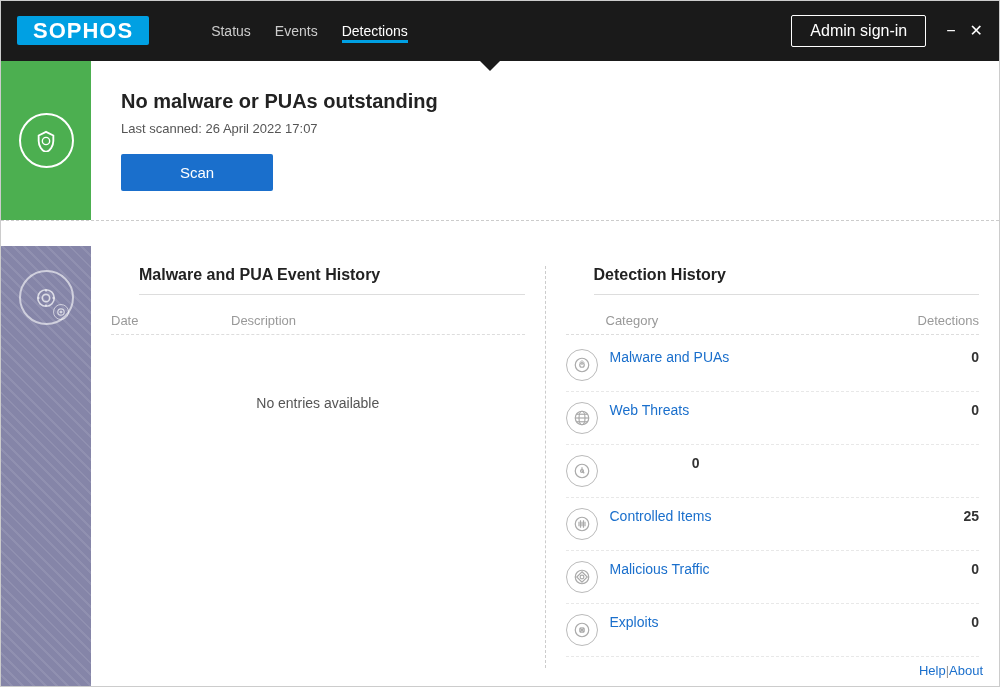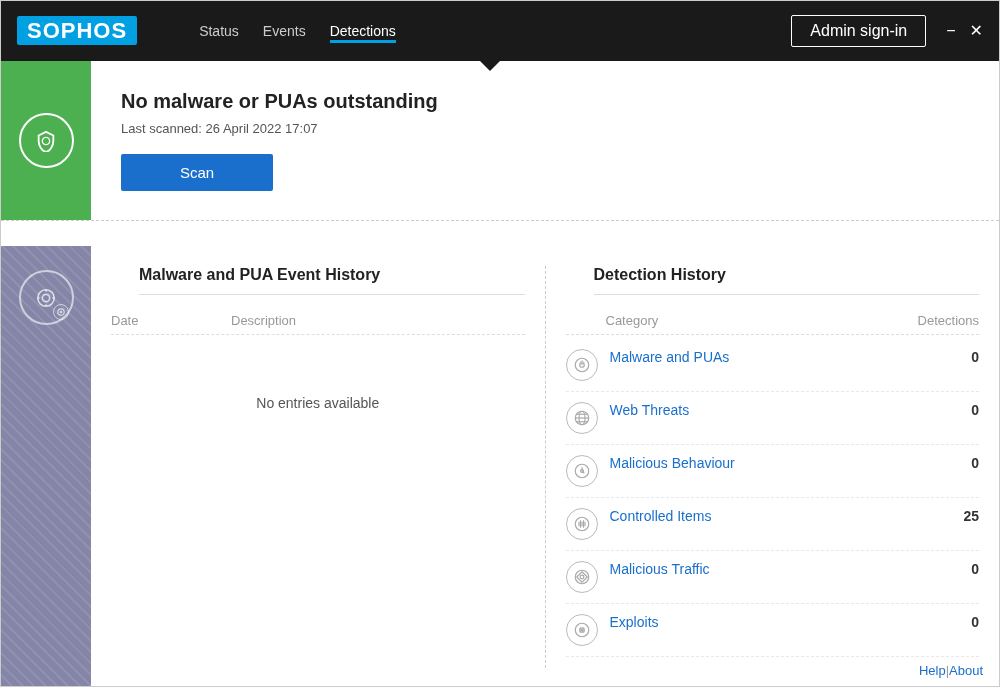--- a/index.html
+++ b/index.html
@@ -25,21 +25,21 @@
     .logo {
       color: #fff;
       font-size: 22px;
       font-weight: 900;
       letter-spacing: 1px;
       margin-right: 40px;
       font-family: Arial Black, Arial, sans-serif;
     }
     .logo span {
       background: #00a0e3;
-      padding: 2px 10px;
+      padding: 2px 16px;
       border-radius: 2px;
     }
     .nav-links {
       display: flex;
       gap: 24px;
       flex: 1;
       margin-left: 22px;
     }
     .nav-link {
       color: #ccc;
@@ -411,21 +411,20 @@
         </div>
 
         <div class="det-row">
           <div class="det-icon">
             <svg width="18" height="18" viewBox="0 0 24 24" fill="none" stroke="#aaa" stroke-width="1.6">
               <circle cx="12" cy="12" r="9"></circle>
               <path d="M12 7v5l3 3"></path>
               <circle cx="12" cy="12" r="2"></circle>
             </svg>
           </div>
-          <div class="det-label">Malicious Behaviour</div>
           <div class="det-count">0</div>
         </div>
 
         <div class="det-row">
           <div class="det-icon">
             <svg width="18" height="18" viewBox="0 0 24 24" fill="none" stroke="#aaa" stroke-width="1.6">
               <circle cx="12" cy="12" r="9"></circle>
               <line x1="8" y1="9" x2="8" y2="15"></line>
               <line x1="10" y1="7" x2="10" y2="17"></line>
               <line x1="12" y1="9" x2="12" y2="15"></line>

